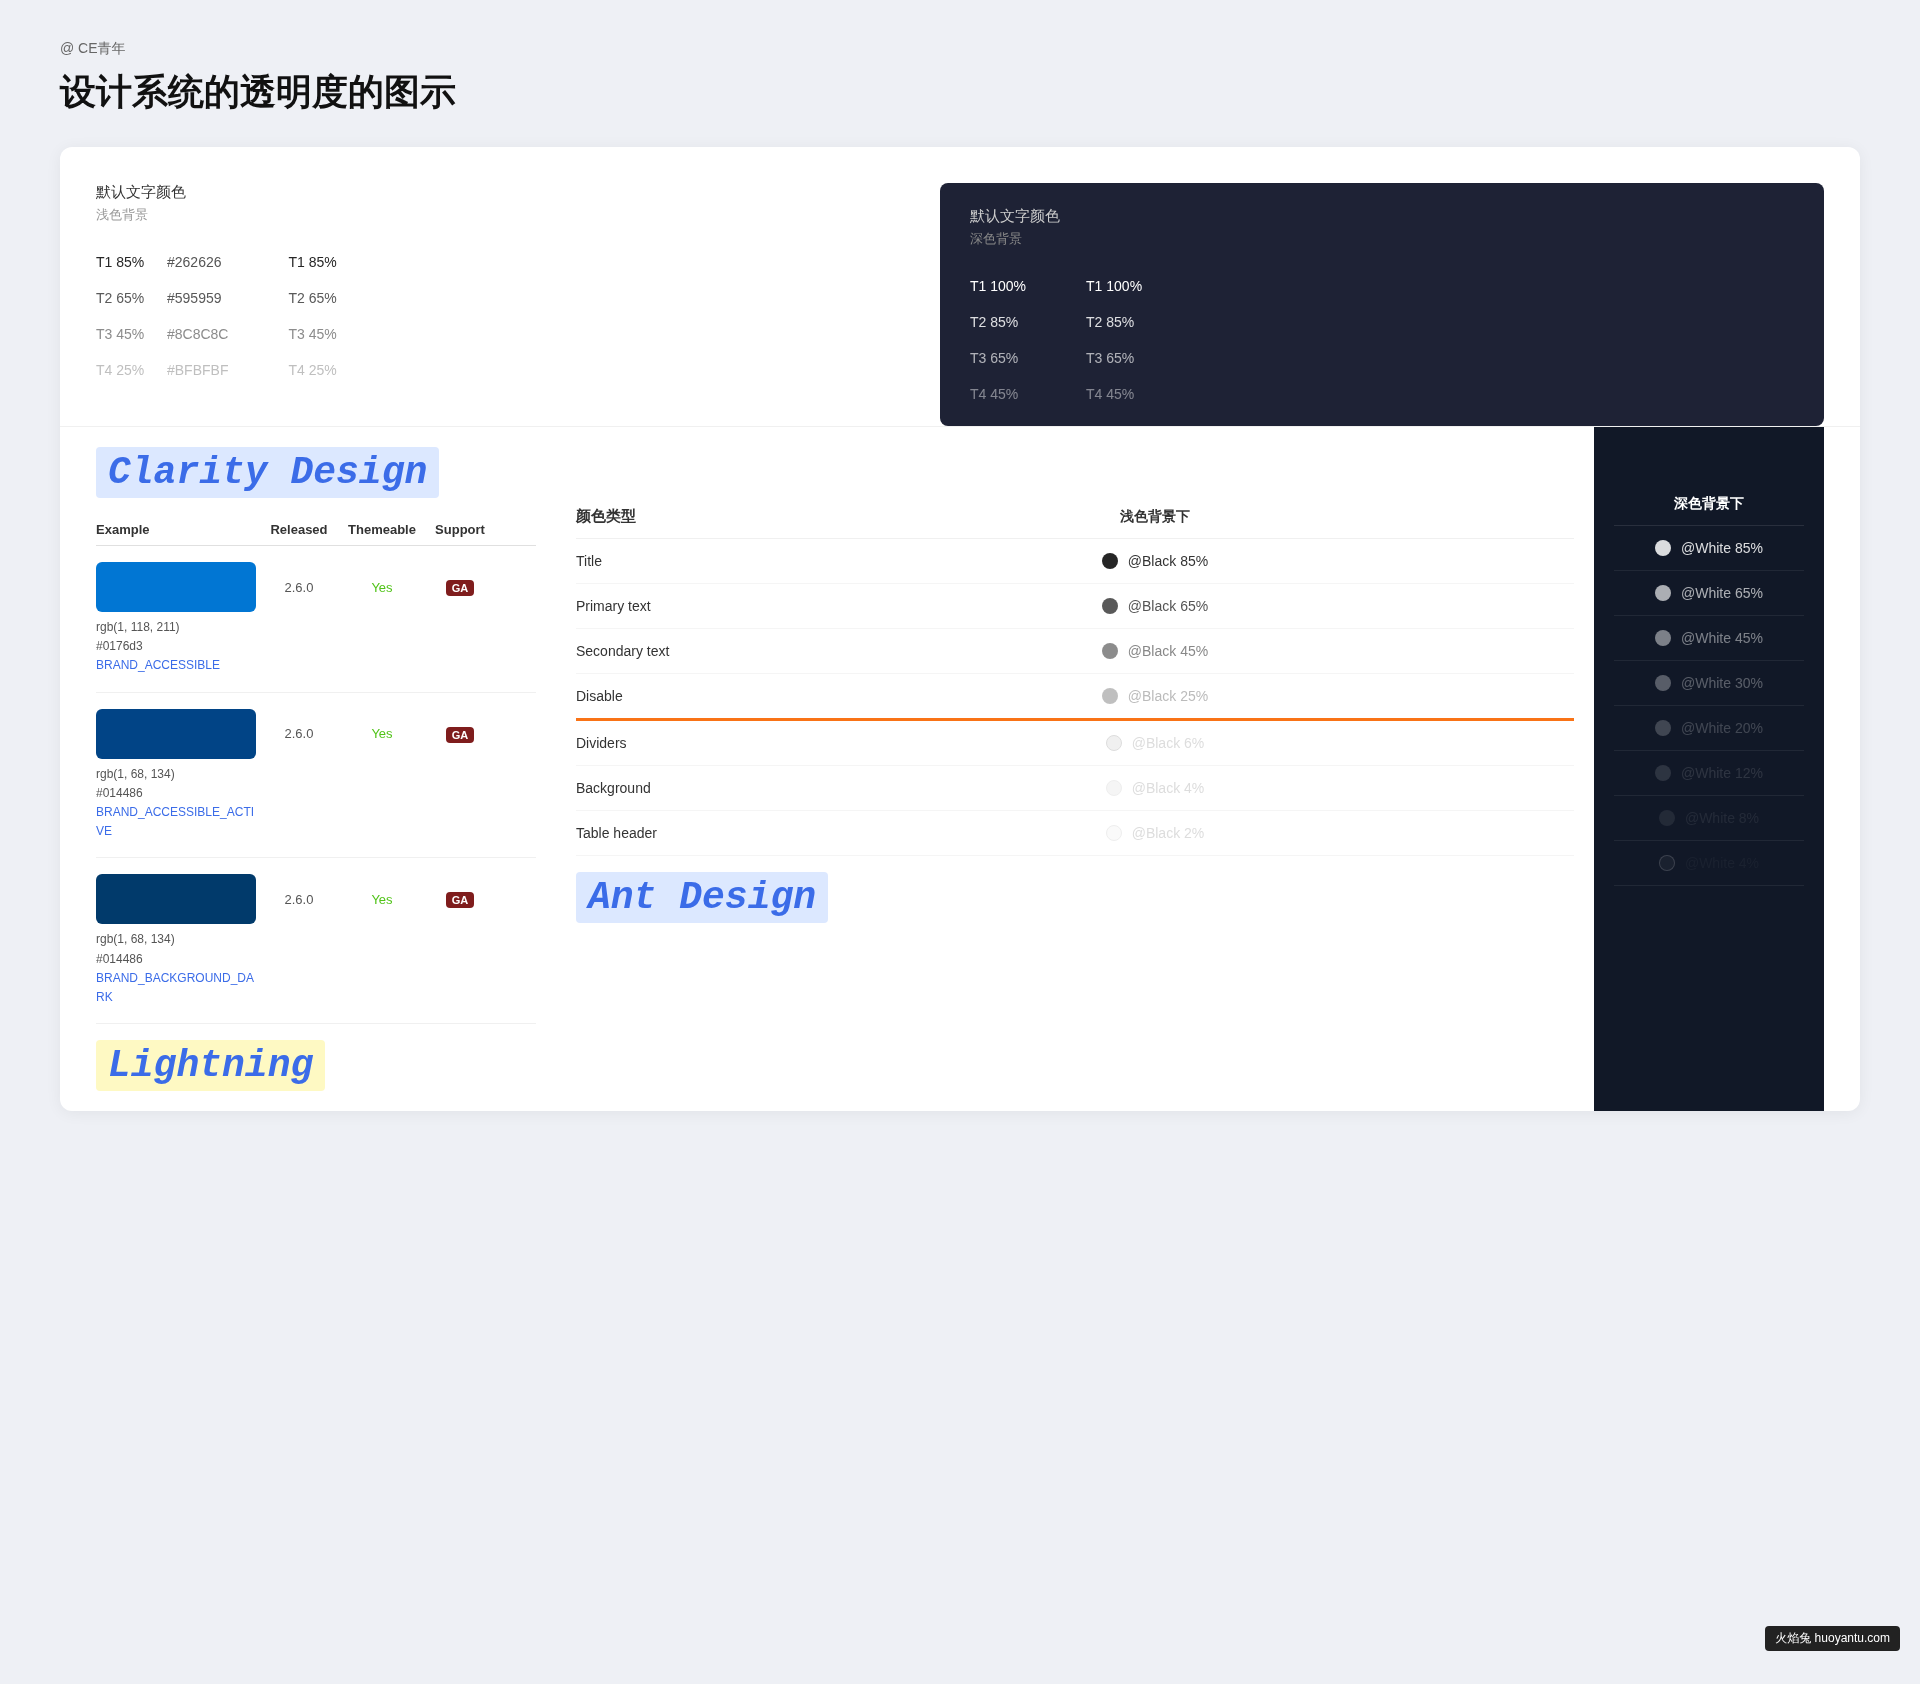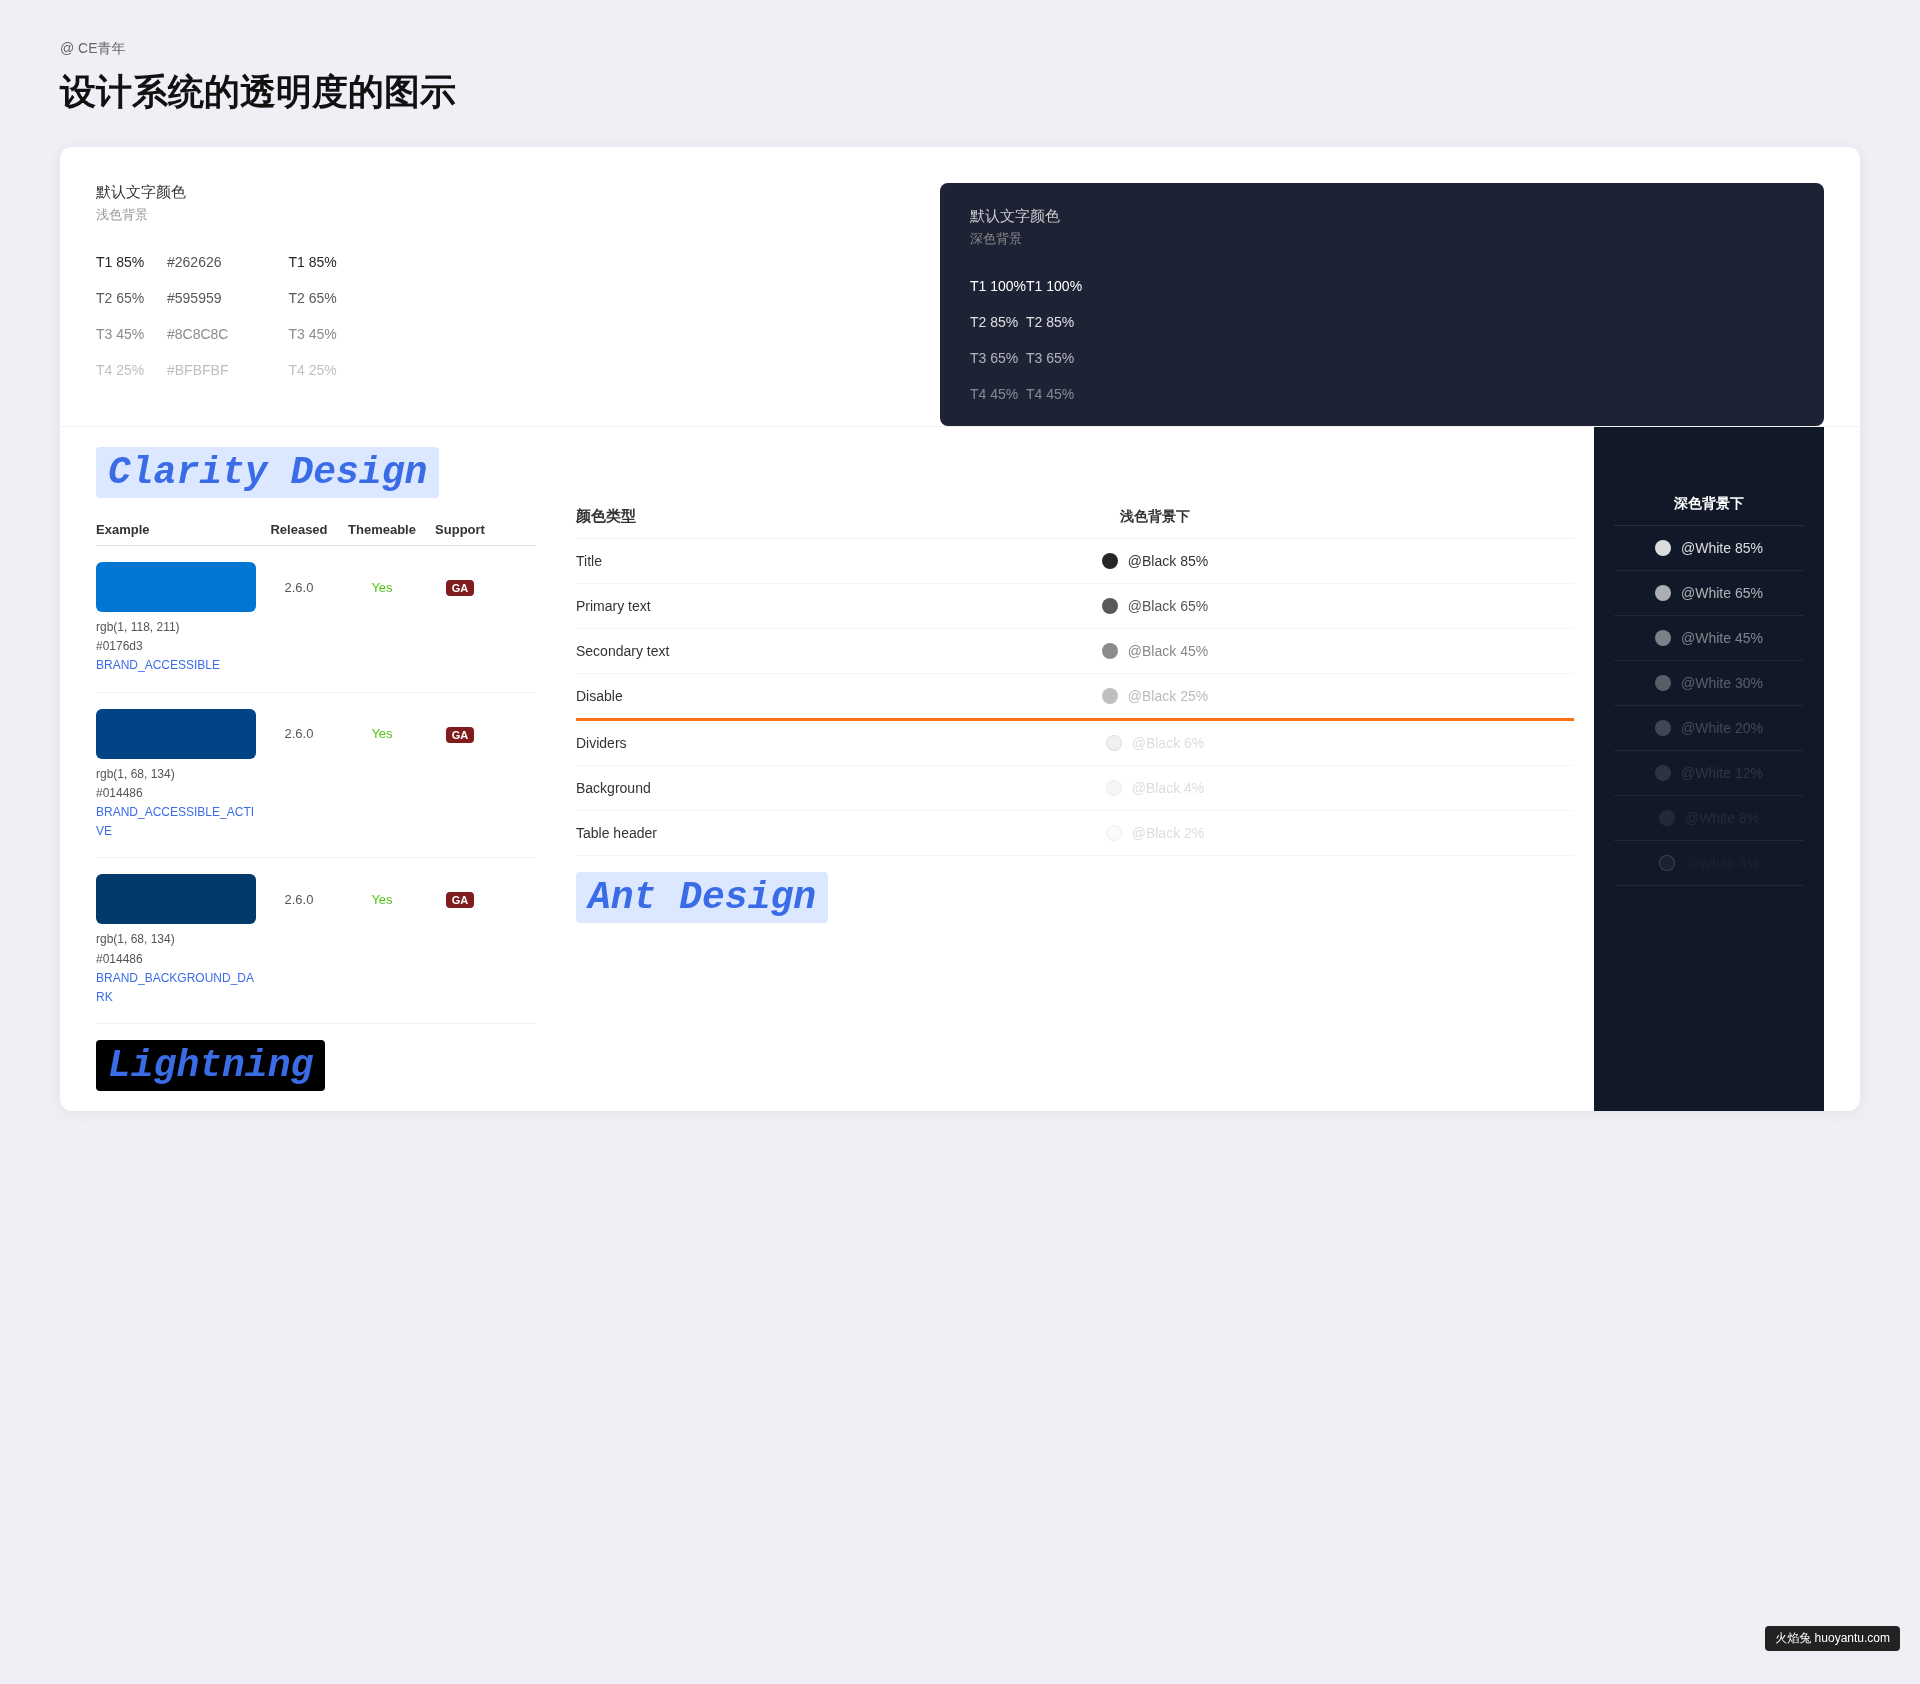--- a/index.html
+++ b/index.html
@@ -99,20 +99,21 @@
       font-size: 14px;
       color: #555;
     }
     .t1 { opacity: 1; color: #262626; }
     .t2 { opacity: 1; color: #595959; }
     .t3 { opacity: 1; color: #8c8c8c; }
     .t4 { opacity: 1; color: #bfbfbf; }
 
     .dark-color-rows {
       display: flex;
+      gap: 60px;
     }
     .dark-color-col {
       display: flex;
       flex-direction: column;
       gap: 20px;
     }
     .dark-t1 { color: rgba(255,255,255,1); }
     .dark-t2 { color: rgba(255,255,255,0.85); }
     .dark-t3 { color: rgba(255,255,255,0.65); }
     .dark-t4 { color: rgba(255,255,255,0.45); }
@@ -218,21 +219,21 @@
       color: #555;
     }
 
     
     .lightning-label {
       font-family: 'Courier New', monospace;
       font-style: italic;
       font-size: 38px;
       font-weight: bold;
       color: #3b6ce8;
-      background: #000000;
+      background: #fef9c3;
       display: inline-block;
       padding: 4px 12px;
       margin-top: 16px;
       border-radius: 4px;
     }
 
     .circle {
       width: 16px;
       height: 16px;
       border-radius: 50%;

